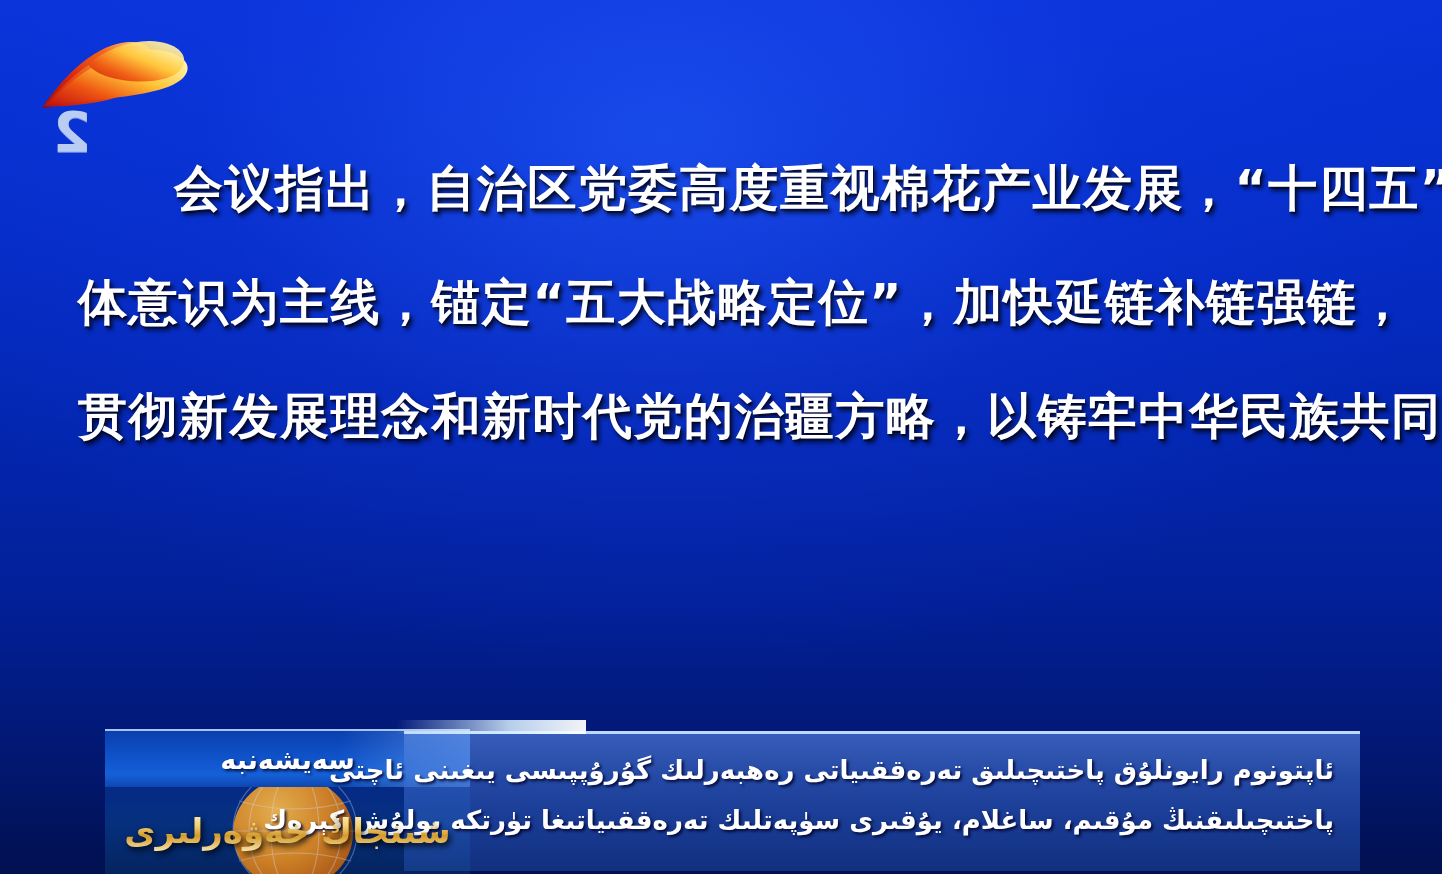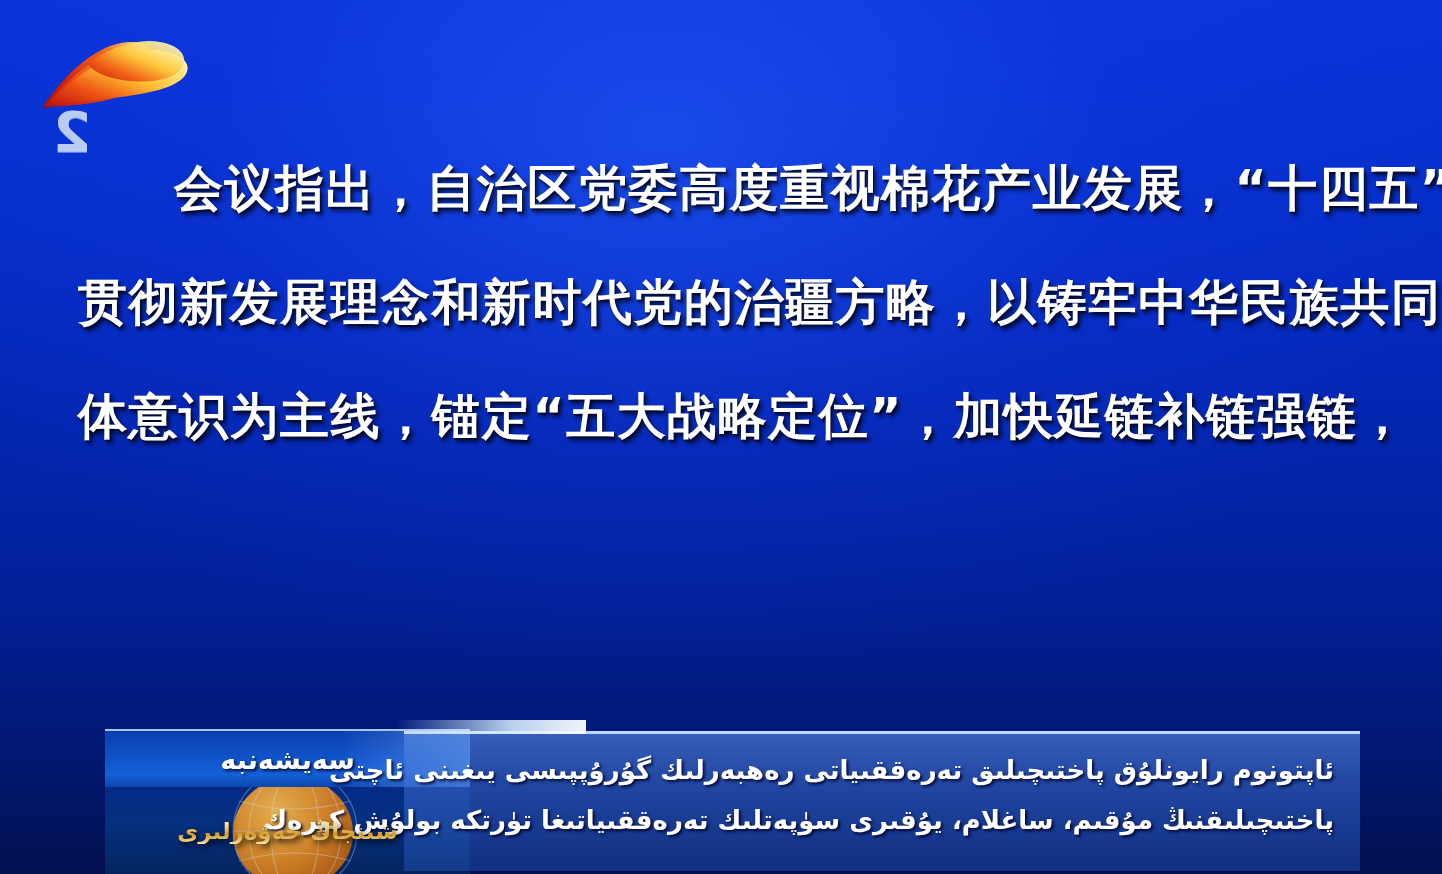--- a/index.html
+++ b/index.html
@@ -140,21 +140,21 @@
     position: absolute;
     left: 96px;
     top: -18px;
     width: 188px;
     height: 130px;
     opacity: 0.35;
   }
   #station-banner .name-text {
     position: relative;
     z-index: 3;
-    font-size: 23px;
+    font-size: 34px;
     font-weight: bold;
     direction: rtl;
     letter-spacing: 0.5px;
     background: linear-gradient(180deg, #fff6d0 0%, #f2cf72 38%, #d49a2a 62%, #f6e3a6 100%);
     -webkit-background-clip: text;
     background-clip: text;
     color: transparent;
     -webkit-text-fill-color: transparent;
     filter: drop-shadow(2px 3px 3px rgba(0,0,0,0.85));
     font-family: "DejaVu Sans", sans-serif;
@@ -230,22 +230,22 @@
       <path d="M6,80 C30,44 62,16 92,14 C112,13 120,24 118,36 C116,50 96,62 70,68 C46,74 22,78 6,80 Z" fill="url(#gradC)"></path>
       <path d="M8,78 C34,48 66,22 96,20 C118,19 126,31 120,44 C112,60 86,70 56,75 C36,78 18,79 8,78 Z" fill="url(#gradB)"></path>
       <path d="M12,76 C44,42 84,18 122,22 C146,25 156,36 150,46 C142,60 112,66 76,70 C48,73 24,76 12,76 Z" fill="url(#gradA)"></path>
       <path d="M52,36 C72,20 100,10 124,14 C146,18 152,30 146,40 C138,52 112,56 86,52 C68,49 56,43 52,36 Z" fill="url(#gradA)" opacity="0.92"></path>
     </svg>
     <span class="digit">2</span>
   </div>
 
   <div id="main-caption">
     <div class="cap-line first">会议指出，自治区党委高度重视棉花产业发展，“十四五”</div>
+    <div class="cap-line">体意识为主线，锚定“五大战略定位”，加快延链补链强链，</div>
     <div class="cap-line">贯彻新发展理念和新时代党的治疆方略，以铸牢中华民族共同</div>
-    <div class="cap-line">体意识为主线，锚定“五大战略定位”，加快延链补链强链，</div>
   </div>
 
   <div id="station-banner">
     <div class="day-strip">
       <span class="day-text">سەيشەنبە</span>
     </div>
     <div class="name-strip">
       <div class="globe"></div>
       <svg class="globe-grid" viewBox="0 0 188 130">
         <g fill="none" stroke="#cfe3ff" stroke-width="1.1">

